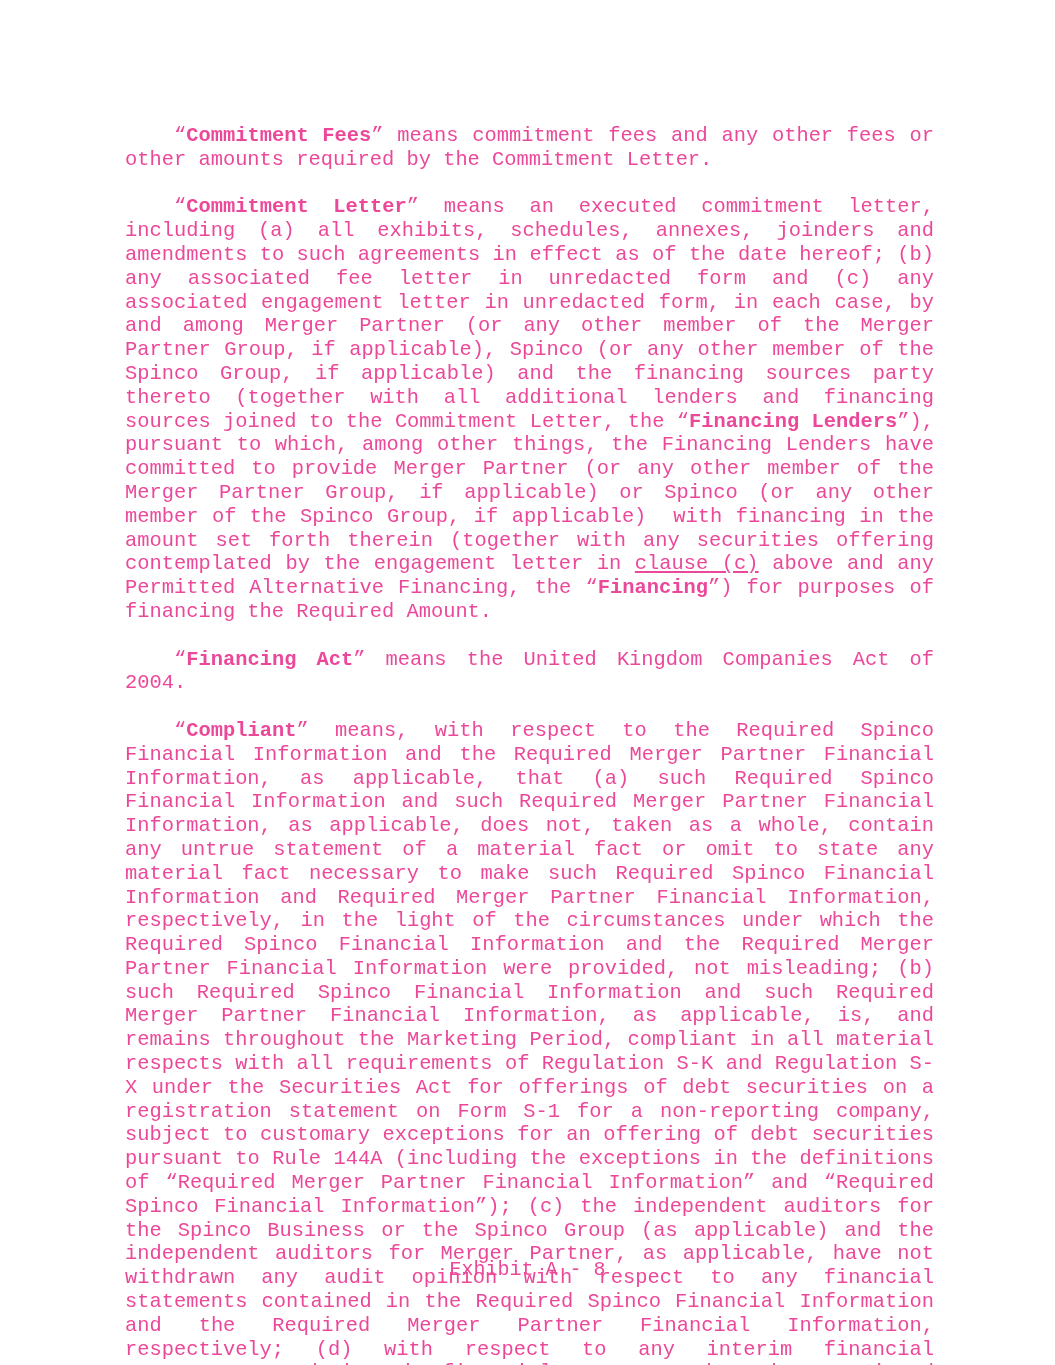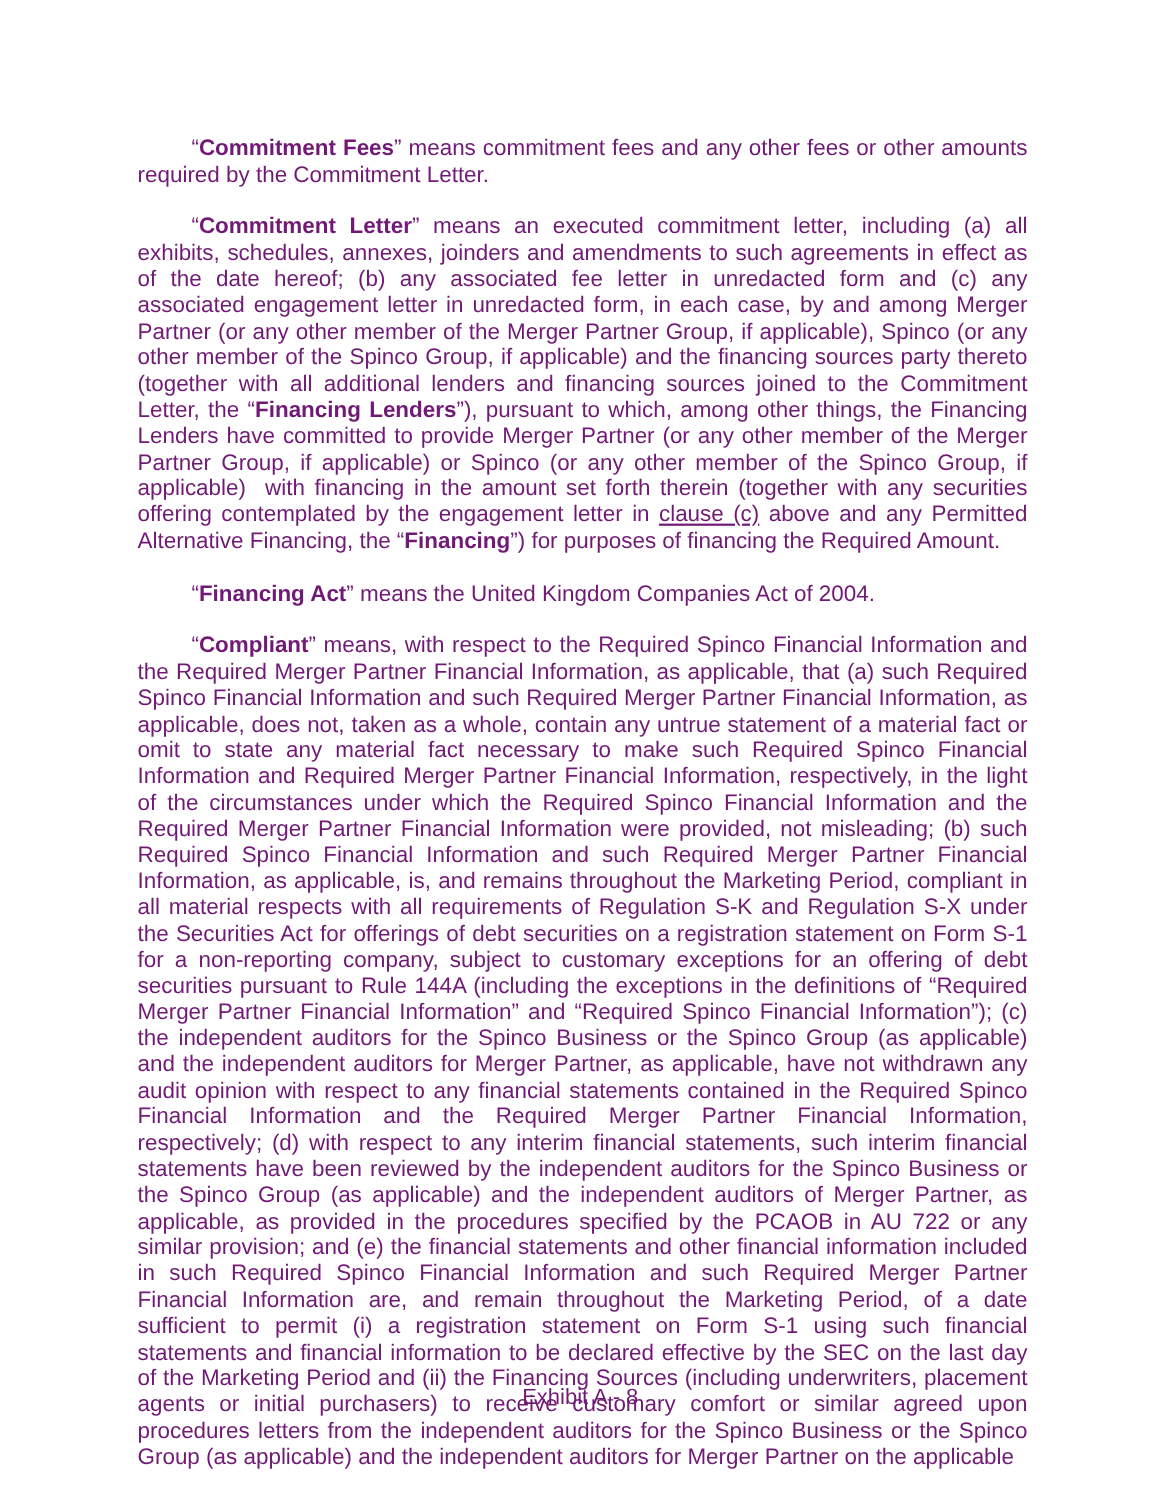--- a/index.html
+++ b/index.html
@@ -5,22 +5,22 @@
   html, body {
     margin: 0;
     padding: 0;
     background: #ffffff;
   }
   .page {
     position: relative;
     width: 1055px;
     height: 1365px;
     background: #ffffff;
-    color: #701a75;
-    font-family: Liberation Sans, sans-serif;
+    color: #ec4899;
+    font-family: Liberation Mono, monospace;
     overflow: hidden;
   }
   .content {
     position: absolute;
     left: 125px;
     top: 124px;
     width: 809px;
   }
   .content p {
     margin: 0 0 23.8px 0;

